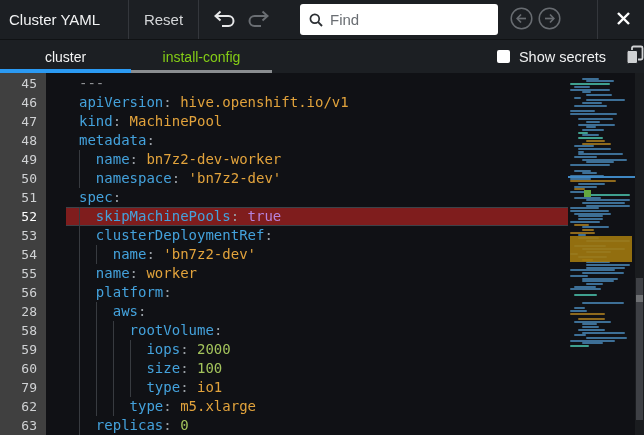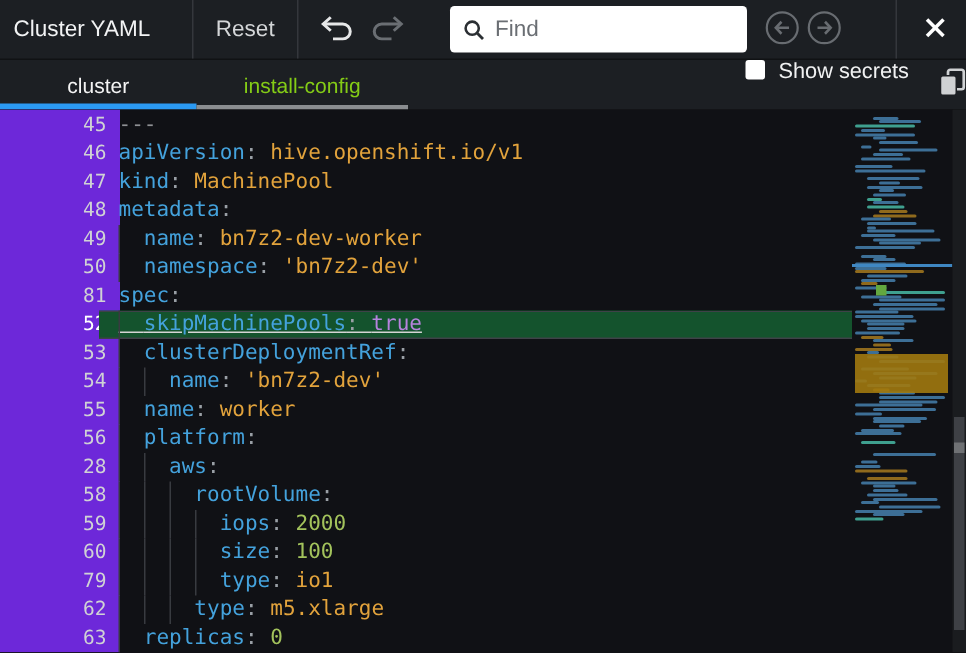--- a/index.html
+++ b/index.html
@@ -34,40 +34,40 @@
     font-size: 14px; cursor: pointer; }
   .tab.t1 { width: 131px; }
   .tab.t2 { width: 141px; }
   .tab .lbl { color: #84cc16; }
   .tab.active .lbl { color: #f4f4f4; font-weight: 500; }
   .tab.active::after { content: ""; position: absolute; left: 0; right: 0; bottom: 0;
     height: 4px; background: #2b9af3; }
   .tab.inactive::after { content: ""; position: absolute; left: 0; right: 0; bottom: 0;
     height: 3px; background: #8a8d90; }
   .tab-spacer { flex: 1; }
-  .secrets { display: flex; gap: 9px; cursor: pointer; }
+  .secrets { display: flex; align-items: center; gap: 9px; cursor: pointer; }
   .checkbox { width: 13px; height: 13px; background: #ffffff; border-radius: 2px;
     flex: 0 0 13px; }
   .secrets .lbl { color: #f0f1f2; font-size: 14.5px; }
   .copy-btn { margin-left: 18px; margin-right: -2px; width: 22px; }
 
   
   .editor { position: relative; flex: 1; background: #101115; overflow: hidden; }
-  .gutter { position: absolute; left: 0; top: 0; bottom: 0; width: 80px;
-    background: #6d28d9; padding-top: 1px; }
+  .gutter { position: absolute; left: 0; top: 0; bottom: 0; width: 46px;
+    background: #404040; padding-top: 1px; }
   .ln { height: 19px; line-height: 19px; text-align: right; padding-right: 9px;
     font-family: "DejaVu Sans Mono", monospace; font-size: 13px; color: #d0d2d4; }
   .ln.cur { color: #ffffff; }
   .code-area { position: absolute; left: 66px; width: 502px; top: 0; bottom: 0;
     padding-top: 1px; overflow: hidden; }
   .code-line { position: relative; height: 19px; line-height: 19px; padding-left: 13px;
     white-space: pre; font-family: "DejaVu Sans Mono", monospace; font-size: 14px;
     color: #d4d4d4; }
-  .code-line.current { background: #14532d; box-shadow: inset 0 1px 0 #3e4248,
-    inset 0 -1px 0 #3e4248; text-decoration: underline; }
+  .code-line.current { background: #7f1d1d; box-shadow: inset 0 1px 0 #3e4248,
+    inset 0 -1px 0 #3e4248; }
   .guide { position: absolute; top: 0; bottom: 0; width: 1px; background: #383b40; }
   .tk-key { color: #44a2dc; }
   .tk-colon { color: #9aa0a6; }
   .tk-str { color: #e2a33c; }
   .tk-num { color: #a3c35c; }
   .tk-bool { color: #b683dd; }
   .tk-dash { color: #8f9194; }
 
   
   .minimap { position: absolute; left: 568px; width: 67px; top: 0; bottom: 0;
@@ -171,21 +171,21 @@
   </div>
 
   <div class="editor">
     <div class="gutter">
         <div class="ln">45</div>
         <div class="ln">46</div>
         <div class="ln">47</div>
         <div class="ln">48</div>
         <div class="ln">49</div>
         <div class="ln">50</div>
-        <div class="ln">81</div>
+        <div class="ln">51</div>
         <div class="ln cur">52</div>
         <div class="ln">53</div>
         <div class="ln">54</div>
         <div class="ln">55</div>
         <div class="ln">56</div>
         <div class="ln">28</div>
         <div class="ln">58</div>
         <div class="ln">59</div>
         <div class="ln">60</div>
         <div class="ln">79</div>

